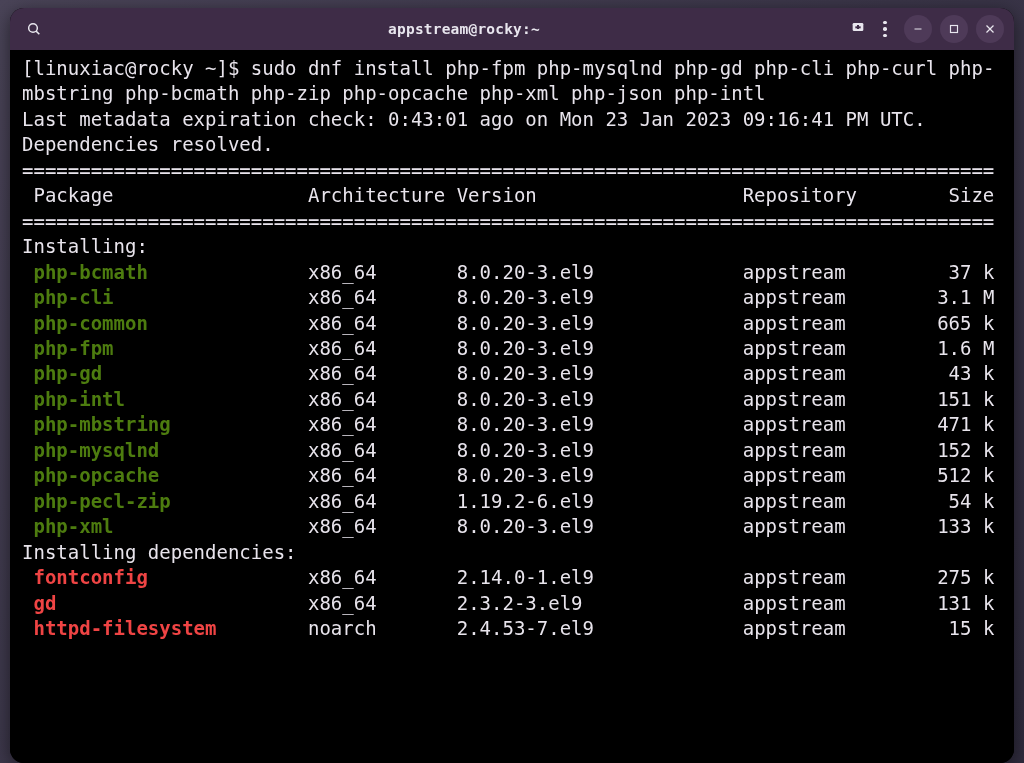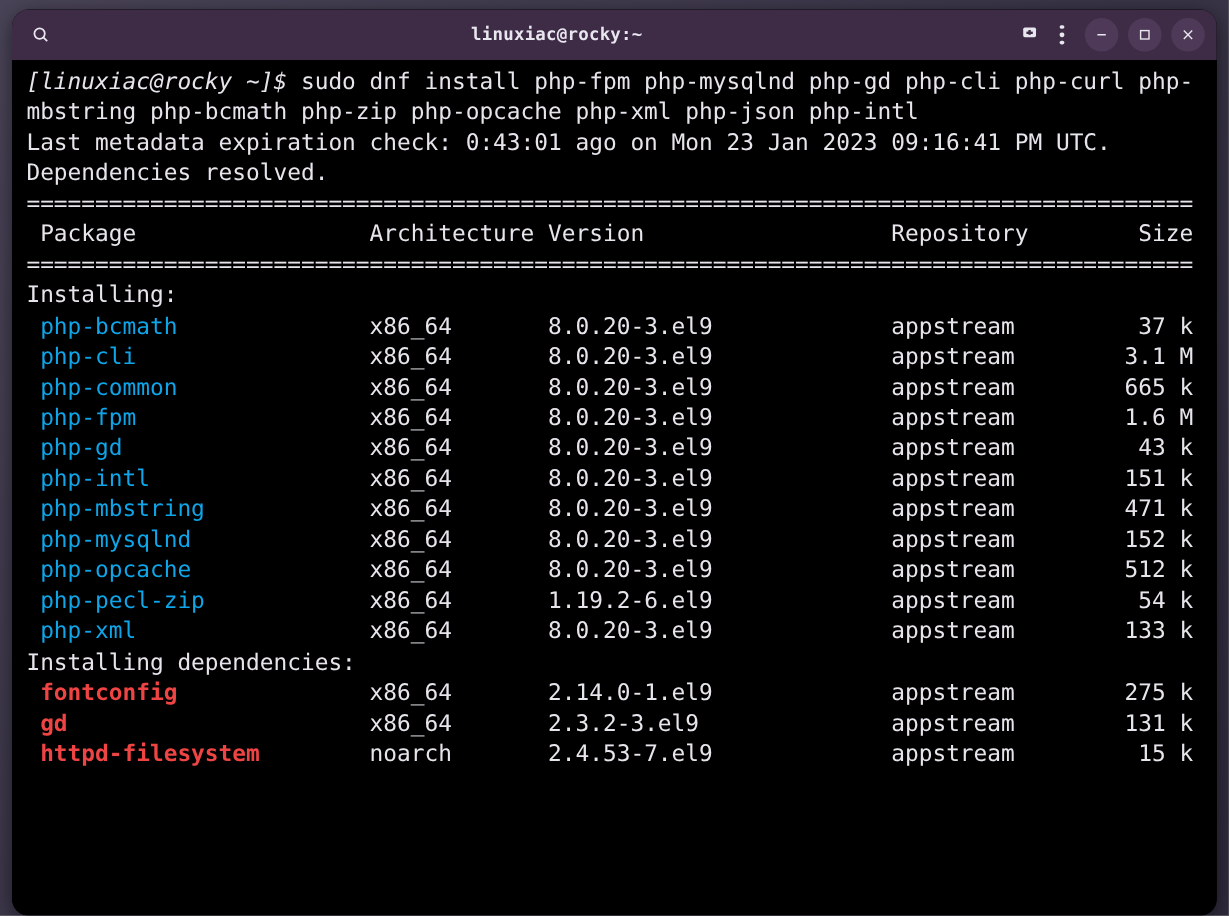--- a/index.html
+++ b/index.html
@@ -49,41 +49,41 @@
       flex:1;
       background:#000;
       color:#e8e4ec;
       font-size: 19px;
       line-height: 1.34;
       padding: 6px 12px 0 12px;
       white-space: pre;
       overflow:hidden;
       font-weight: 500;
     }
-    .prompt-user { color:#e8e4ec;font-style:italic; }
+    .prompt-user { color:#e8e4ec; }
     .cmd { color:#e8e4ec; }
     .divider { color:#e8e4ec; }
-    .pkg { color:#0ea5e9; font-weight:400; }
+    .pkg { color:#4d7c0f; font-weight:700; }
     .dep { color:#ef4444; font-weight:600; }
     .wrapline { white-space: pre-wrap; word-break: break-all; }
   </style>
 </head>
 <body>
 
 <div class="window">
   <div class="titlebar">
     <div class="left">
       <div class="tb-icon">
         <svg viewBox="0 0 24 24">
             <circle cx="10.5" cy="10.5" r="6.5"></circle>
             <line x1="20" y1="20" x2="15.2" y2="15.2"></line>
           </svg>
       </div>
     </div>
-    <div class="center">linuxiac@rocky:~</div>
+    <div class="center">appstream@rocky:~</div>
     <div class="right">
       <div class="newtab-ico">
         <svg viewBox="0 0 24 24">
             <rect x="4" y="6" width="16" height="12" rx="2" fill="#e8e6ee"></rect>
             <rect x="10.5" y="9" width="3" height="6" fill="#3e2c47"></rect>
             <rect x="8" y="11" width="8" height="3" fill="#3e2c47"></rect>
           </svg>
       </div>
       <div class="menu-dots">
           <span></span>

